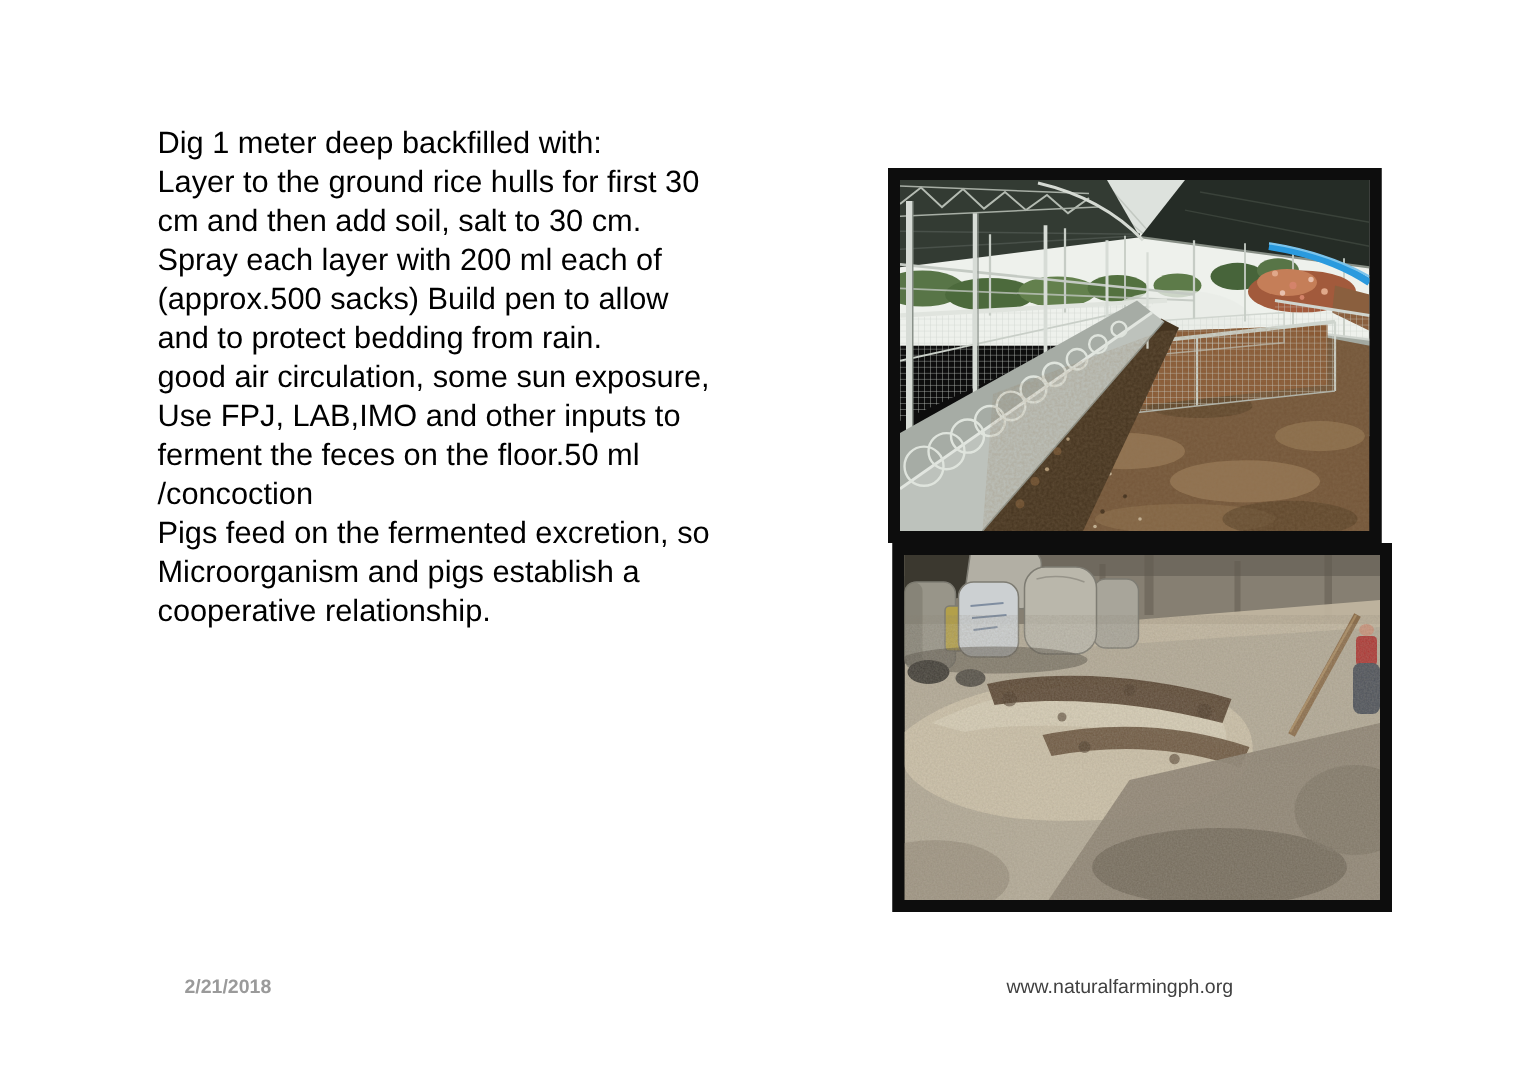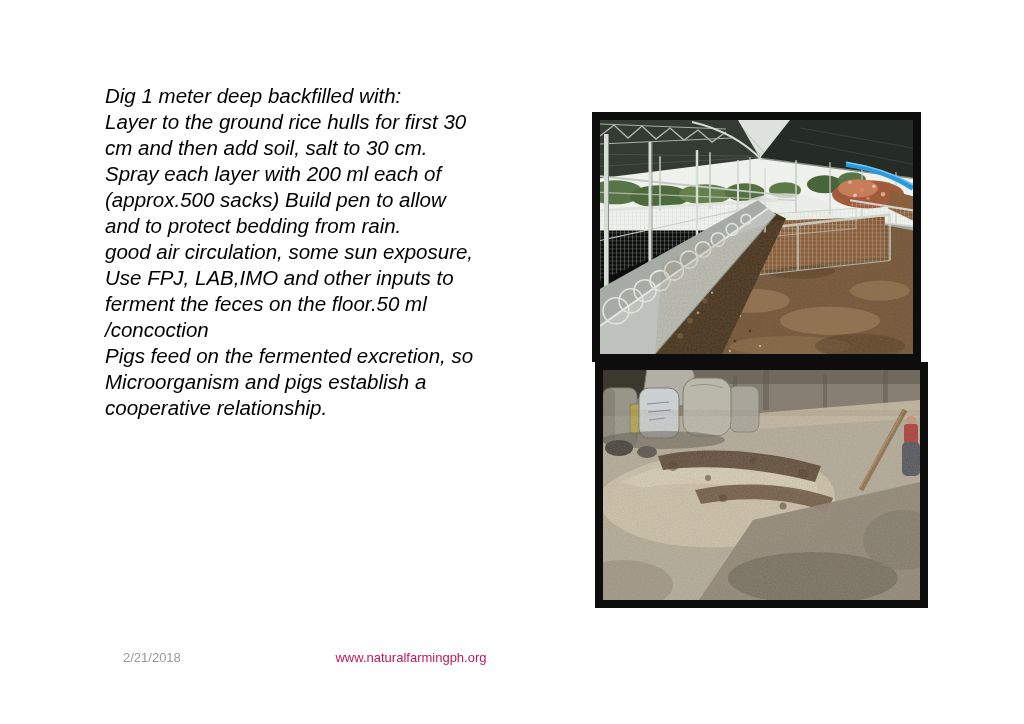--- a/index.html
+++ b/index.html
@@ -2,37 +2,37 @@
 <html><head>
 <meta charset="utf-8">
 <style>
   html,body{margin:0;padding:0;background:#ffffff;}
   .slide{
     position:relative;width:1024px;height:724px;background:#ffffff;
     font-family:"Liberation Sans","DejaVu Sans",sans-serif;overflow:hidden;
   }
   .body-text{
     position:absolute;left:105px;top:83px;width:440px;
-    font-size:20.5px;line-height:26px;color:#000000;font-style:italic;
+    font-size:20.5px;line-height:26px;color:#000000;
   }
   .body-text .line{white-space:pre;height:26px;}
   .photo{
     position:absolute;margin:0;padding:0;border:8px solid #0d0d0d;
     background:#0d0d0d;box-sizing:border-box;
   }
   .photo svg{display:block;width:100%;height:100%;}
   .photo-top{left:592px;top:112px;width:329px;height:250px;}
   .photo-bottom{left:595px;top:362px;width:333px;height:246px;}
   .footer-date{
     position:absolute;left:123px;top:650px;
-    font-size:13px;color:#9a9a9a;
+    font-size:13px;color:#9a9a9a;font-weight:bold;
   }
   .footer-url{
-    position:absolute;left:0;top:650px;width:822px;text-align:center;
-    font-size:13px;color:#be185d;
+    position:absolute;left:0;top:650px;width:822px;text-align:right;
+    font-size:13px;color:#404040;
   }
 </style>
 </head>
 <body>
 
 <div class="slide">
 
   <div class="body-text">
     <div class="line">Dig 1 meter deep backfilled with:</div>
     <div class="line">Layer to the ground rice hulls for first 30</div>

